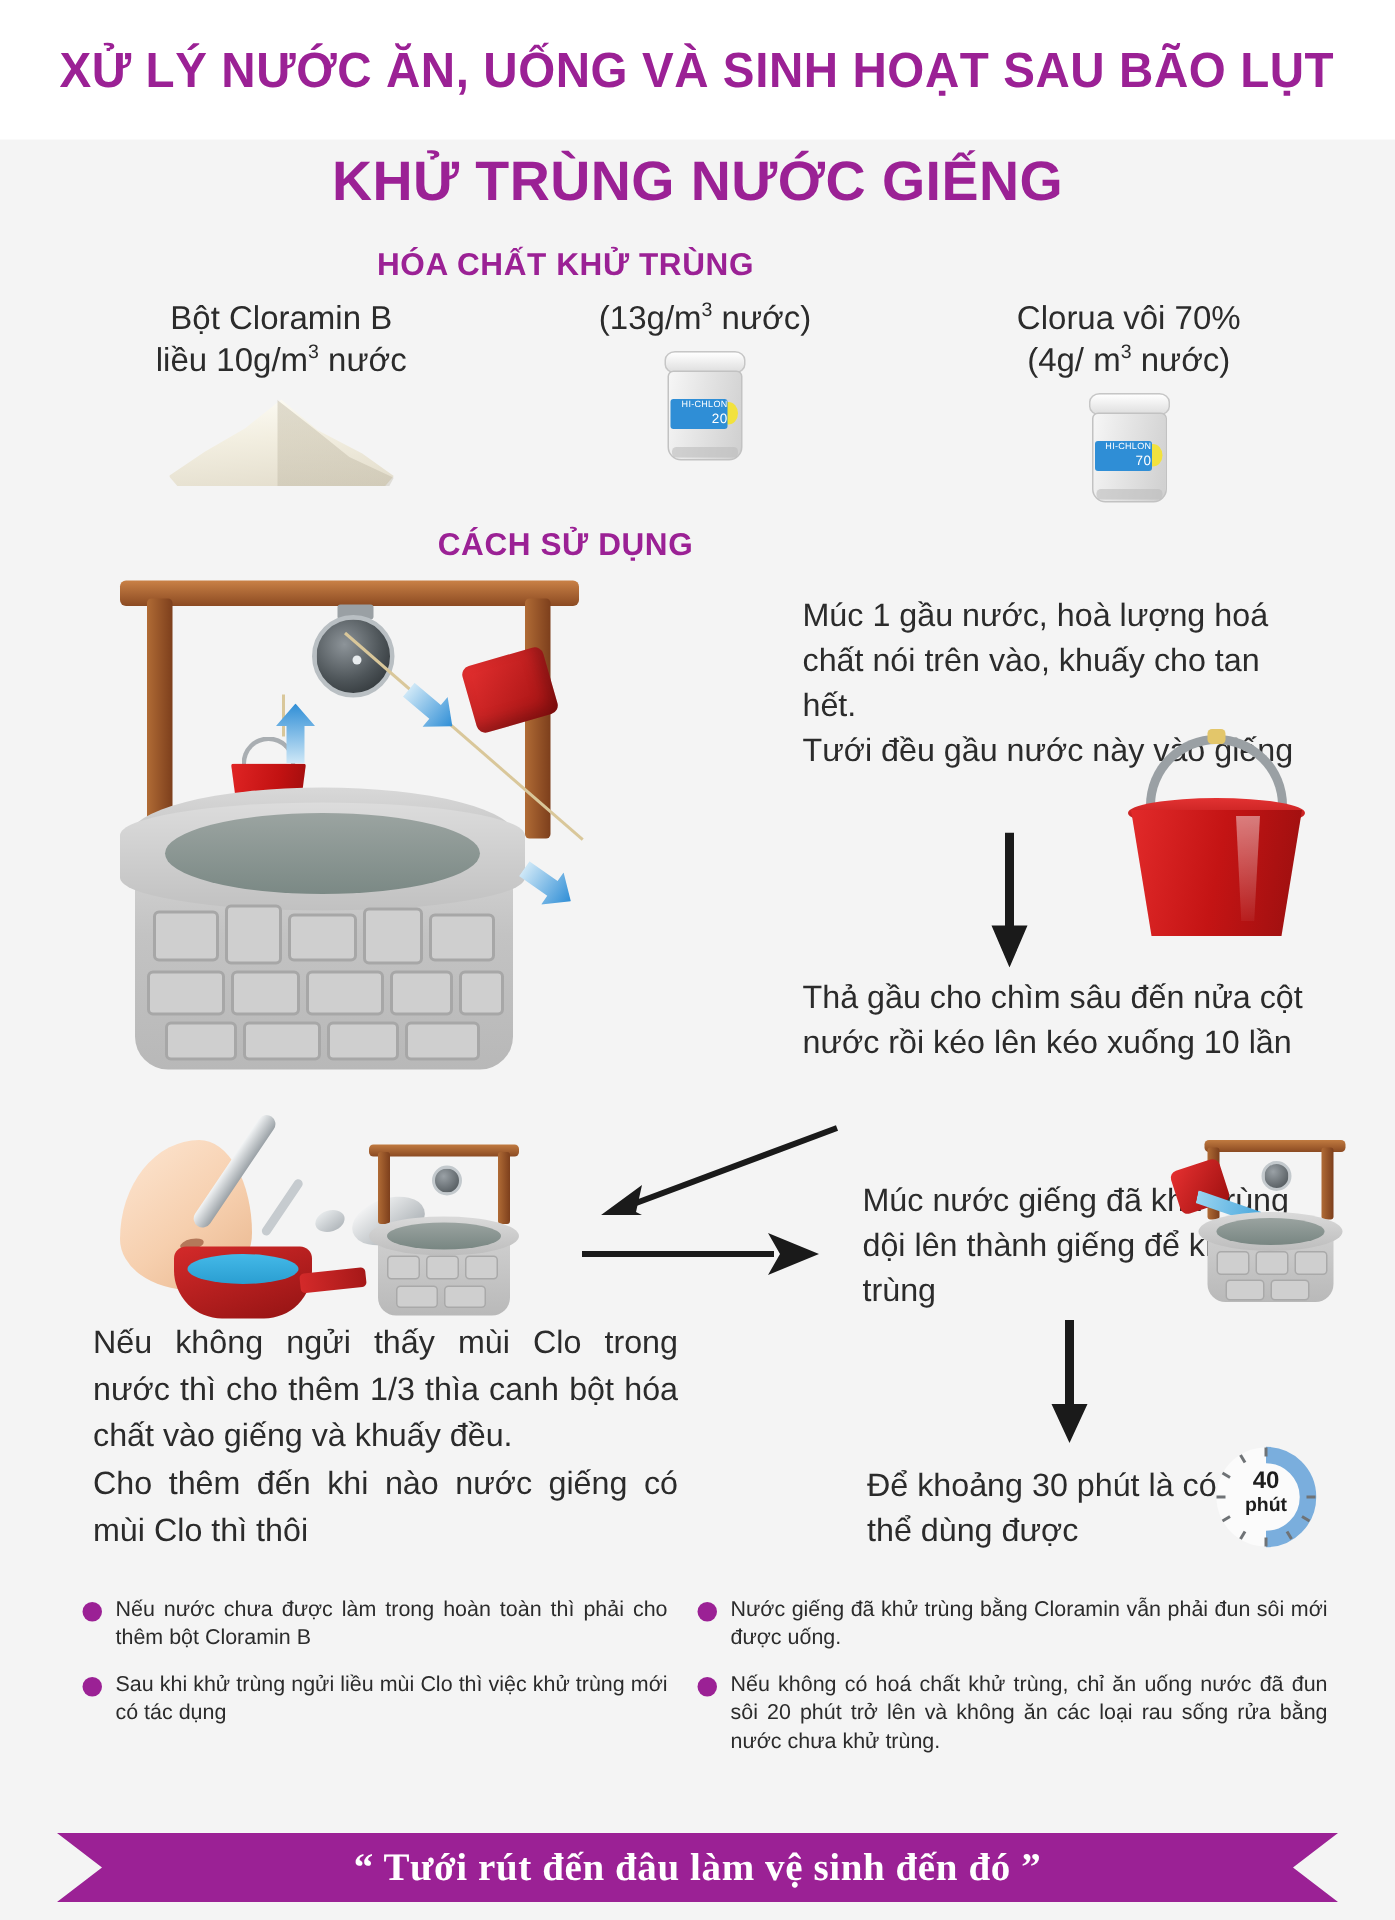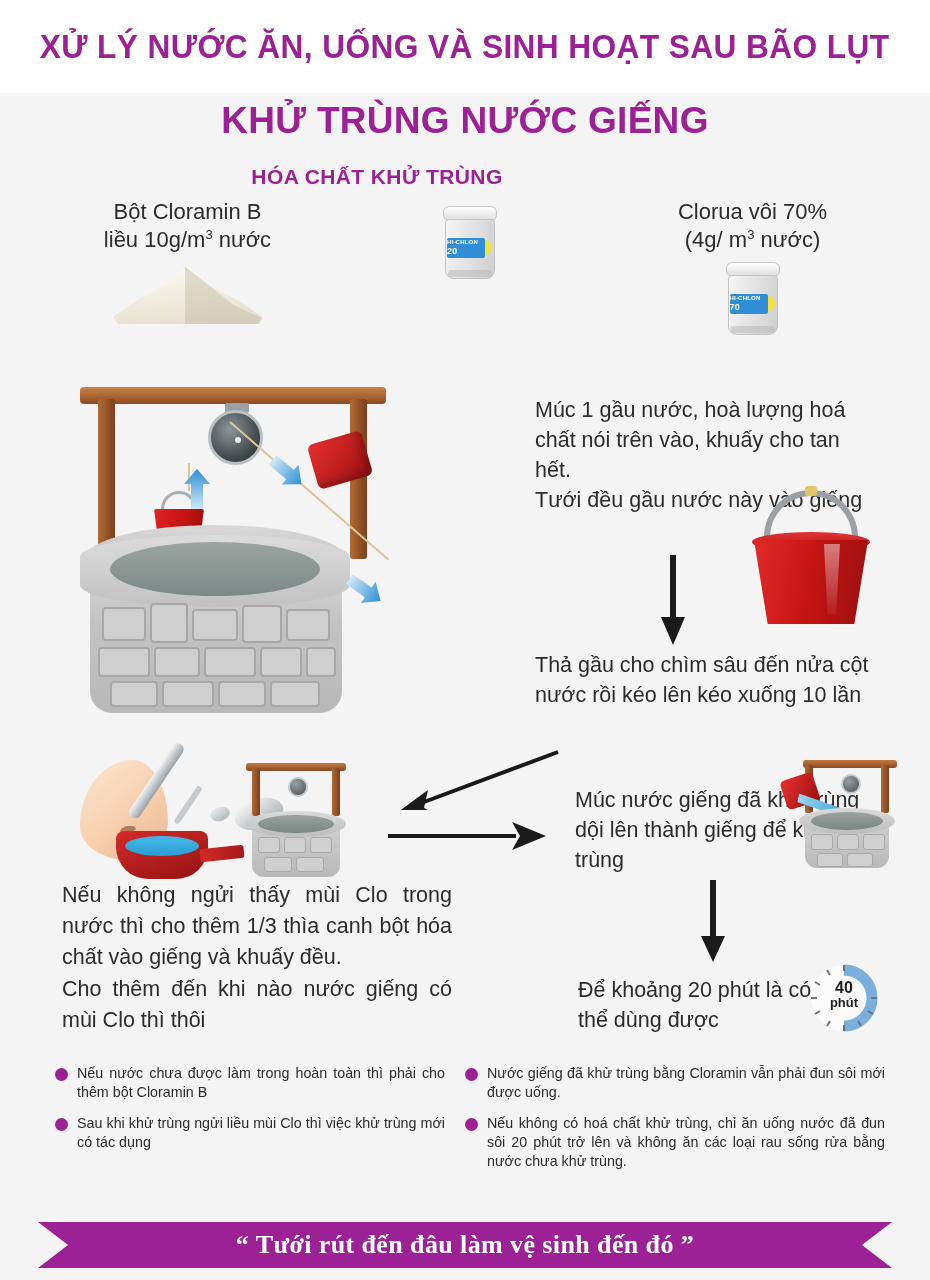--- a/index.html
+++ b/index.html
@@ -84,22 +84,22 @@
   .bucket-chem .body {
     position: absolute; left: 6px; top: 13px; width: 50px; height: 60px;
     background: linear-gradient(100deg,#f6f6f6 0%,#e4e4e4 45%,#cfcfcf 100%);
     border-radius: 4px 4px 9px 9px; border: 1px solid #c2c2c2;
   }
   .bucket-chem .band {
     position: absolute; left: 8px; top: 32px; width: 38px; height: 20px;
     background: #2f8ed6; border-radius: 2px;
   }
   .bucket-chem .band span {
-    display: block; color: #fff; font-size: 6px; font-weight: bold;
-    text-align: left; line-height: 1.45; letter-spacing: .2px;
+    display: block; color: #fff; font-size: 6px; font-weight: normal;
+    text-align: right; line-height: 1.45; letter-spacing: .2px;
   }
   .bucket-chem .band .num { font-size: 9px; line-height: 1; }
   .bucket-chem .dot {
     position: absolute; right: 9px; top: 34px; width: 13px; height: 15px;
     background: #f2e23d; border-radius: 50%;
   }
   .bucket-chem .foot {
     position: absolute; left: 9px; bottom: 3px; width: 44px; height: 7px;
     background: #bdbdbd; border-radius: 3px; opacity:.6;
   }
@@ -273,20 +273,21 @@
       <div class="chem-art">
         <div class="powder">
           <div class="pile"></div>
             <div class="shade"></div>
         </div>
       </div>
     </div>
 
     <div class="chem-col">
       <div class="chem-label">
+        <div><span>(13g/m</span><sup>3</sup><span> nước)</span></div>
       </div>
       <div class="chem-art">
         <div class="bucket-chem">
           <div class="lid"></div>
             <div class="body"></div>
           <div class="dot"></div>
           <div class="band">
               <span>HI-CHLON</span>
               <span class="num">20</span>
             </div>
@@ -308,20 +309,21 @@
           <div class="band">
               <span>HI-CHLON</span>
               <span class="num">70</span>
             </div>
           <div class="foot"></div>
         </div>
       </div>
     </div>
   </div>
 
+  <div class="section-heading" id="cachsudung-heading">CÁCH SỬ DỤNG</div>
 
   <div id="well-illustration">
     <div class="w-beam-top"></div>
     <div class="w-post left"></div>
     <div class="w-post right"></div>
     <div class="w-pulley-mount"></div>
     <div class="w-pulley"></div>
     <div class="w-rope-diag"></div>
     <div class="w-cloth"></div>
     <div class="w-rope"></div>
@@ -425,21 +427,21 @@
     <div style="position:absolute; left:2px; top:38px; width:44px; height:14px;
                 background: linear-gradient(90deg,#9ad4f0,#4aa8dd); clip-path: polygon(0 0,100% 38%,100% 100%,0 62%); transform:rotate(12deg);"></div>
   </div>
 
   <div class="down-arrow" style="left:695px; top:880px;">
     <svg width="36" height="82" viewBox="0 0 36 82">
         <path d="M15 0 h6 v56 h9 L18 82 L6 56 h9 Z" fill="#1a1a1a"></path>
       </svg>
   </div>
 
-  <div class="step-text" id="step4-text">Để khoảng 20 phút là có thể dùng được</div>
+  <div class="step-text" id="step4-text">Để khoảng 30 phút là có thể dùng được</div>
 
   <div id="timer-icon">
     <svg width="72" height="72" viewBox="0 0 72 72" style="position:absolute;left:0;top:0;">
       <circle cx="36" cy="36" r="33" fill="#fbfbfb"></circle>
       <path d="M36 8 A28 28 0 0 1 36 64" fill="none" stroke="#7aaedd" stroke-width="11"></path>
       <g stroke="#6f7376" stroke-width="2">
         <line x1="36" y1="3" x2="36" y2="9"></line>
         <line x1="19" y1="8" x2="22" y2="13"></line>
         <line x1="7" y1="20" x2="12" y2="23"></line>
         <line x1="3" y1="36" x2="9" y2="36"></line>

